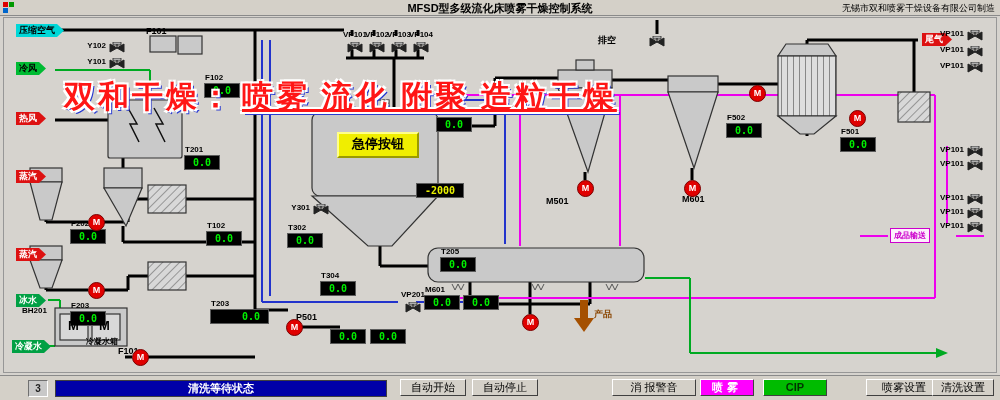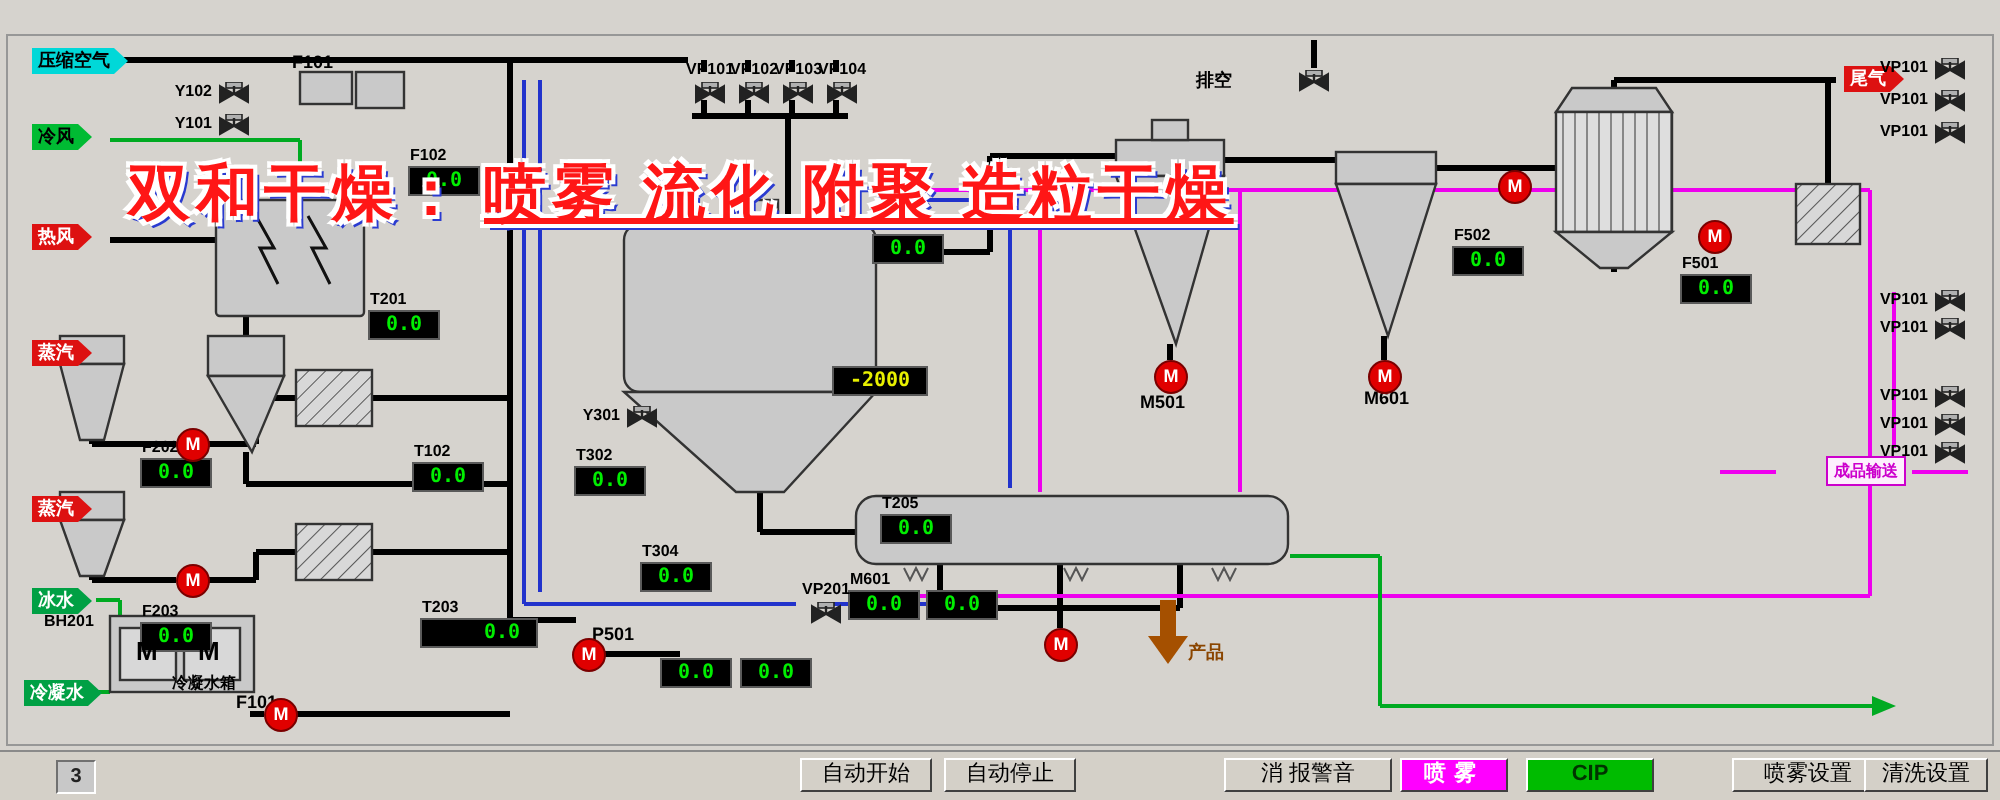--- a/index.html
+++ b/index.html
@@ -37,21 +37,21 @@
   .dlabel{position:absolute;top:-11px;left:0;font-size:8px;font-weight:bold;color:#000;white-space:nowrap;}
   .valve{position:absolute;width:18px;height:12px;z-index:4;cursor:pointer;}
   .vlabel{position:absolute;font-size:8px;font-weight:bold;color:#000;white-space:nowrap;}
   .vlabel.above{top:-10px;left:-3px;}
   .vlabel.left{right:20px;top:1px;}
   .pump{position:absolute;width:15px;height:15px;border-radius:50%;background:#e00000;
         border:1px solid #7a0000;color:#fff;font-size:9px;font-weight:bold;text-align:center;
         line-height:15px;z-index:5;cursor:pointer;}
   .lbl{position:absolute;font-size:9px;font-weight:bold;color:#000;white-space:nowrap;z-index:4;}
   .lbl.boxed{border:1px solid #cc00cc;background:#fdeffd;color:#cc00cc;font-size:8px;
-             padding:1px 3px;font-weight:bold;margin-left:23px;}
+             padding:1px 3px;font-weight:bold;}
   
   #footer{position:absolute;left:0;right:0;bottom:0;height:24px;background:#d4d0c8;
           border-top:1px solid #8a8a8a;z-index:7;}
   #counter{position:absolute;left:28px;top:4px;width:18px;height:15px;background:#c8c8c8;
            border:1px solid;border-color:#707070 #fff #fff #707070;text-align:center;
            font-size:10px;font-weight:bold;line-height:15px;color:#222;}
   #status{position:absolute;left:55px;top:4px;width:330px;height:15px;background:#0000a8;
           border:1px solid #404040;color:#fff;font-size:11px;font-weight:bold;text-align:center;line-height:14px;}
   .fbtn{position:absolute;top:3px;height:17px;box-sizing:border-box;background:#d4d0c8;
         border:1px solid;border-color:#fff #404040 #404040 #fff;font-size:11px;text-align:center;
@@ -60,20 +60,29 @@
   .fbtn.b4{left:700px;width:54px}.fbtn.b5{left:763px;width:64px}
   .fbtn.b6{left:866px;width:76px}.fbtn.b7{left:932px;width:62px}
   .fbtn.spray{background:#ff00ff;color:#fff;font-weight:bold;letter-spacing:4px;}
   .fbtn.cip{background:#00bb00;color:#003300;font-weight:bold;}
 </style>
 </head>
 <body>
 
 <div id="app">
 
+  <div id="header">
+    <svg class="hicon" width="12" height="11">
+      <rect x="0" y="0" width="5" height="5" fill="#d00"></rect>
+      <rect x="6" y="0" width="5" height="5" fill="#090"></rect>
+      <rect x="0" y="6" width="5" height="5" fill="#06c"></rect>
+    </svg>
+    <div id="title">MFSD型多级流化床喷雾干燥控制系统</div>
+    <div id="manufacturer">无锡市双和喷雾干燥设备有限公司制造</div>
+  </div>
 
   <div id="frame"></div>
 
   <svg id="pipes" width="1000" height="400">
     <defs>
       <pattern id="hatch" width="6" height="6" patternUnits="userSpaceOnUse" patternTransform="rotate(45)">
         <rect width="6" height="6" fill="#d8d8d8"></rect>
           <line x1="0" y1="0" x2="0" y2="6" stroke="#555" stroke-width="1"></line>
       </pattern>
       <pattern id="vstripes" width="6" height="6" patternUnits="userSpaceOnUse">
@@ -154,20 +163,21 @@
     <g fill="#a55000" stroke="none">
       <rect x="580" y="300" width="8" height="18"></rect>
       <polygon points="574,318 594,318 584,332"></polygon>
     </g>
   </svg>
 
   <div id="watermark">
     <span class="wm-prefix">双和干燥：</span><span class="wm-suffix">喷雾 流化 附聚 造粒干燥</span>
   </div>
 
+  <div id="estop">急停按钮</div>
 
   <div id="overlay">
       <div class="tag" style="left: 16px; top: 24px; background: rgb(0, 216, 216); color: rgb(0, 0, 0);">压缩空气</div>
       <div class="tag" style="left: 16px; top: 62px; background: rgb(0, 187, 51); color: rgb(0, 0, 0);">冷风</div>
       <div class="tag" style="left: 16px; top: 112px; background: rgb(221, 17, 17); color: rgb(255, 255, 255);">热风</div>
       <div class="tag" style="left: 16px; top: 170px; background: rgb(221, 17, 17); color: rgb(255, 255, 255);">蒸汽</div>
       <div class="tag" style="left: 16px; top: 248px; background: rgb(221, 17, 17); color: rgb(255, 255, 255);">蒸汽</div>
       <div class="tag" style="left: 16px; top: 294px; background: rgb(0, 160, 68); color: rgb(255, 255, 255);">冰水</div>
       <div class="tag" style="left: 12px; top: 340px; background: rgb(0, 160, 68); color: rgb(255, 255, 255);">冷凝水</div>
       <div class="tag" style="left: 922px; top: 33px; background: rgb(221, 17, 17); color: rgb(255, 255, 255);">尾气</div>
@@ -328,34 +338,35 @@
       <div class="pump" style="left: 88px; top: 282px;">M</div>
       <div class="pump" style="left: 132px; top: 349px;">M</div>
       <div class="pump" style="left: 286px; top: 319px;">M</div>
       <div class="pump" style="left: 522px; top: 314px;">M</div>
       <div class="pump" style="left: 577px; top: 180px;">M</div>
       <div class="pump" style="left: 684px; top: 180px;">M</div>
       <div class="pump" style="left: 749px; top: 85px;">M</div>
       <div class="pump" style="left: 849px; top: 110px;">M</div>
       <span class="lbl" style="left: 146px; top: 26px;">F101</span>
       <span class="lbl" style="left: 118px; top: 346px;">F101</span>
-      <span class="lbl" style="left: 570px; top: 196px; text-align: center;">M501</span>
+      <span class="lbl" style="left: 546px; top: 196px; text-align: center;">M501</span>
       <span class="lbl" style="left: 682px; top: 194px;">M601</span>
       <span class="lbl" style="left: 296px; top: 312px;">P501</span>
       <span class="lbl" style="left: 22px; top: 306px; font-size: 8px;">BH201</span>
       <span class="lbl" style="left: 86px; top: 336px; font-size: 8px;">冷凝水箱</span>
-      <span class="lbl" style="left: 594px; top: 320px; color: rgb(138, 69, 0);">产品</span>
+      <span class="lbl" style="left: 594px; top: 308px; color: rgb(138, 69, 0);">产品</span>
       <span class="lbl" style="left: 598px; top: 34px;">排空</span>
       <span class="lbl" style="left: 68px; top: 318px; font-size: 13px;">M</span>
       <span class="lbl" style="left: 99px; top: 318px; font-size: 13px;">M</span>
       <span class="lbl boxed" style="left: 890px; top: 228px;">成品输送</span>
     </div>
 
   <div id="footer">
     <div id="counter">3</div>
+    <div id="status">清洗等待状态</div>
   <div class="fbtn b1">自动开始</div>
       <div class="fbtn b2">自动停止</div>
       <div class="fbtn b3">消 报警音</div>
       <div class="fbtn b4 spray">喷雾</div>
       <div class="fbtn b5 cip">CIP</div>
       <div class="fbtn b6">喷雾设置</div>
       <div class="fbtn b7">清洗设置</div>
     </div>
 
 </div>

